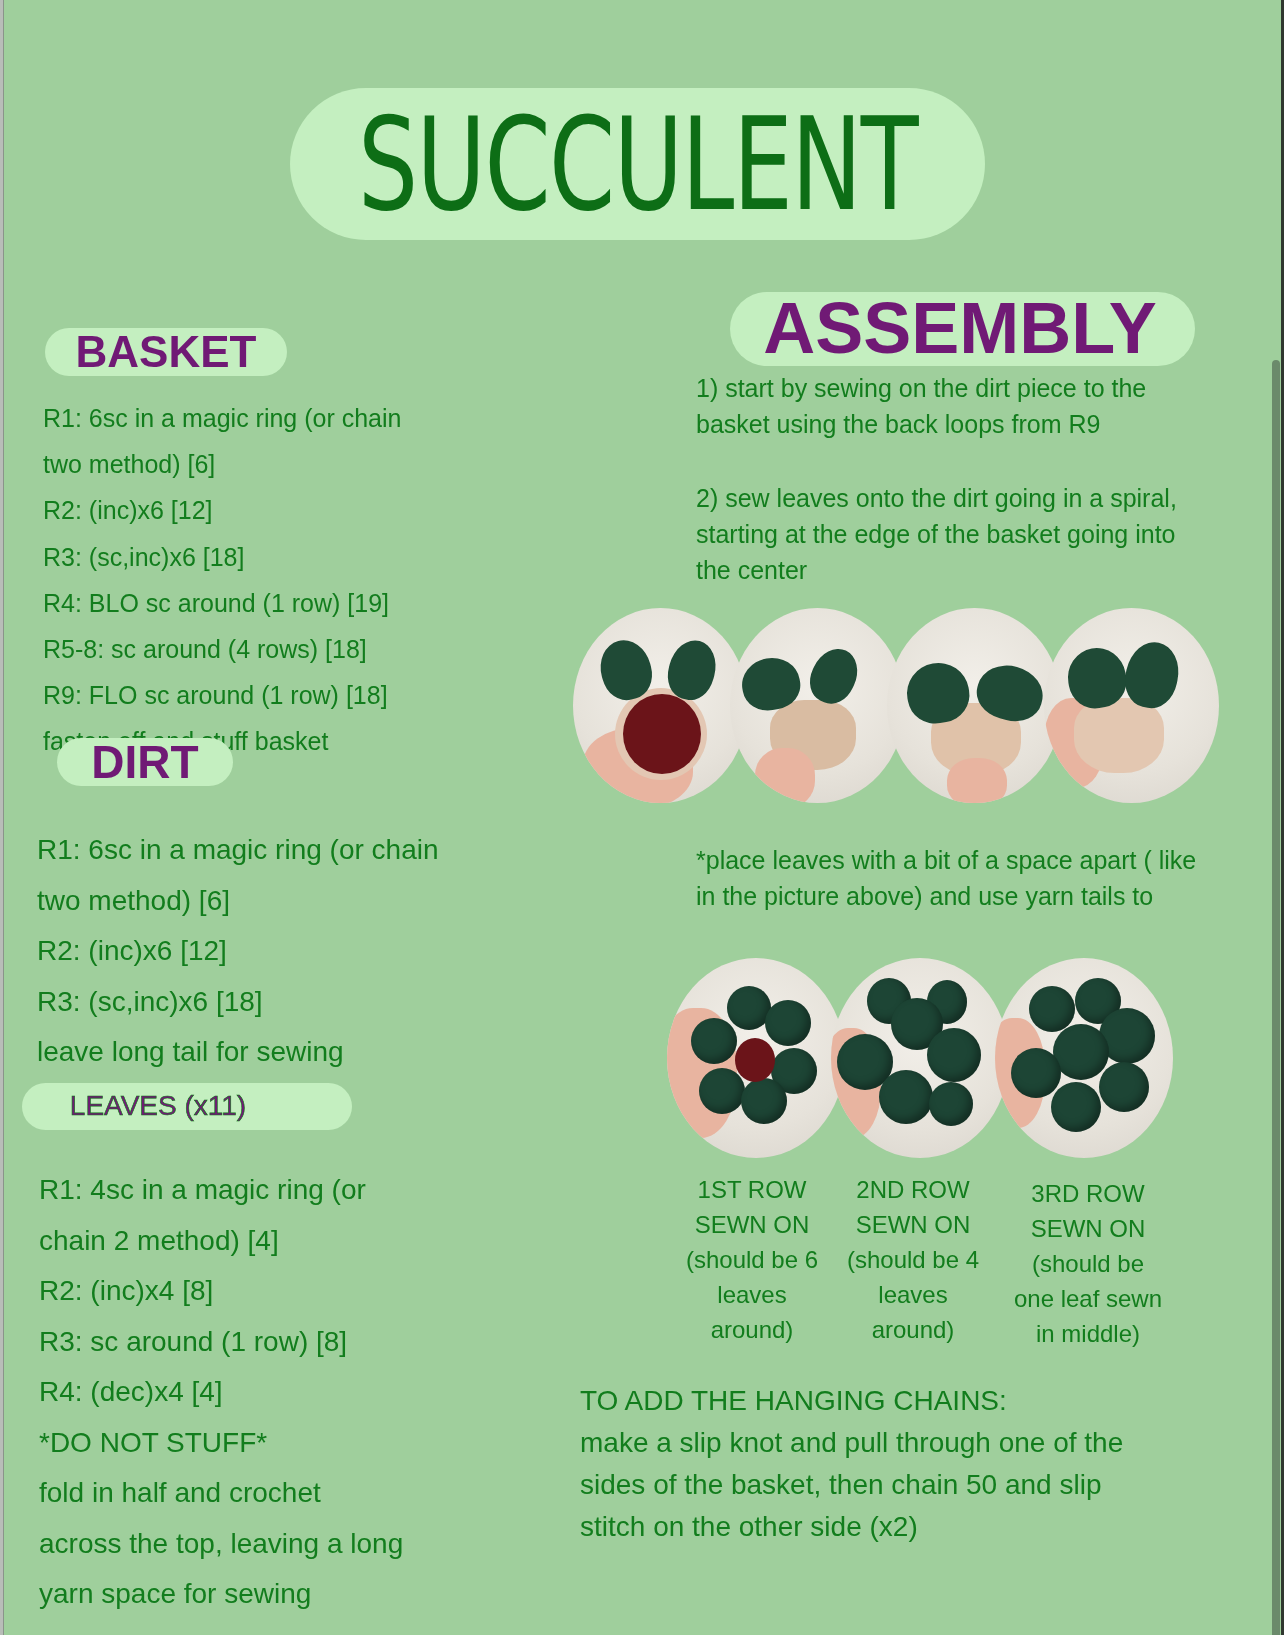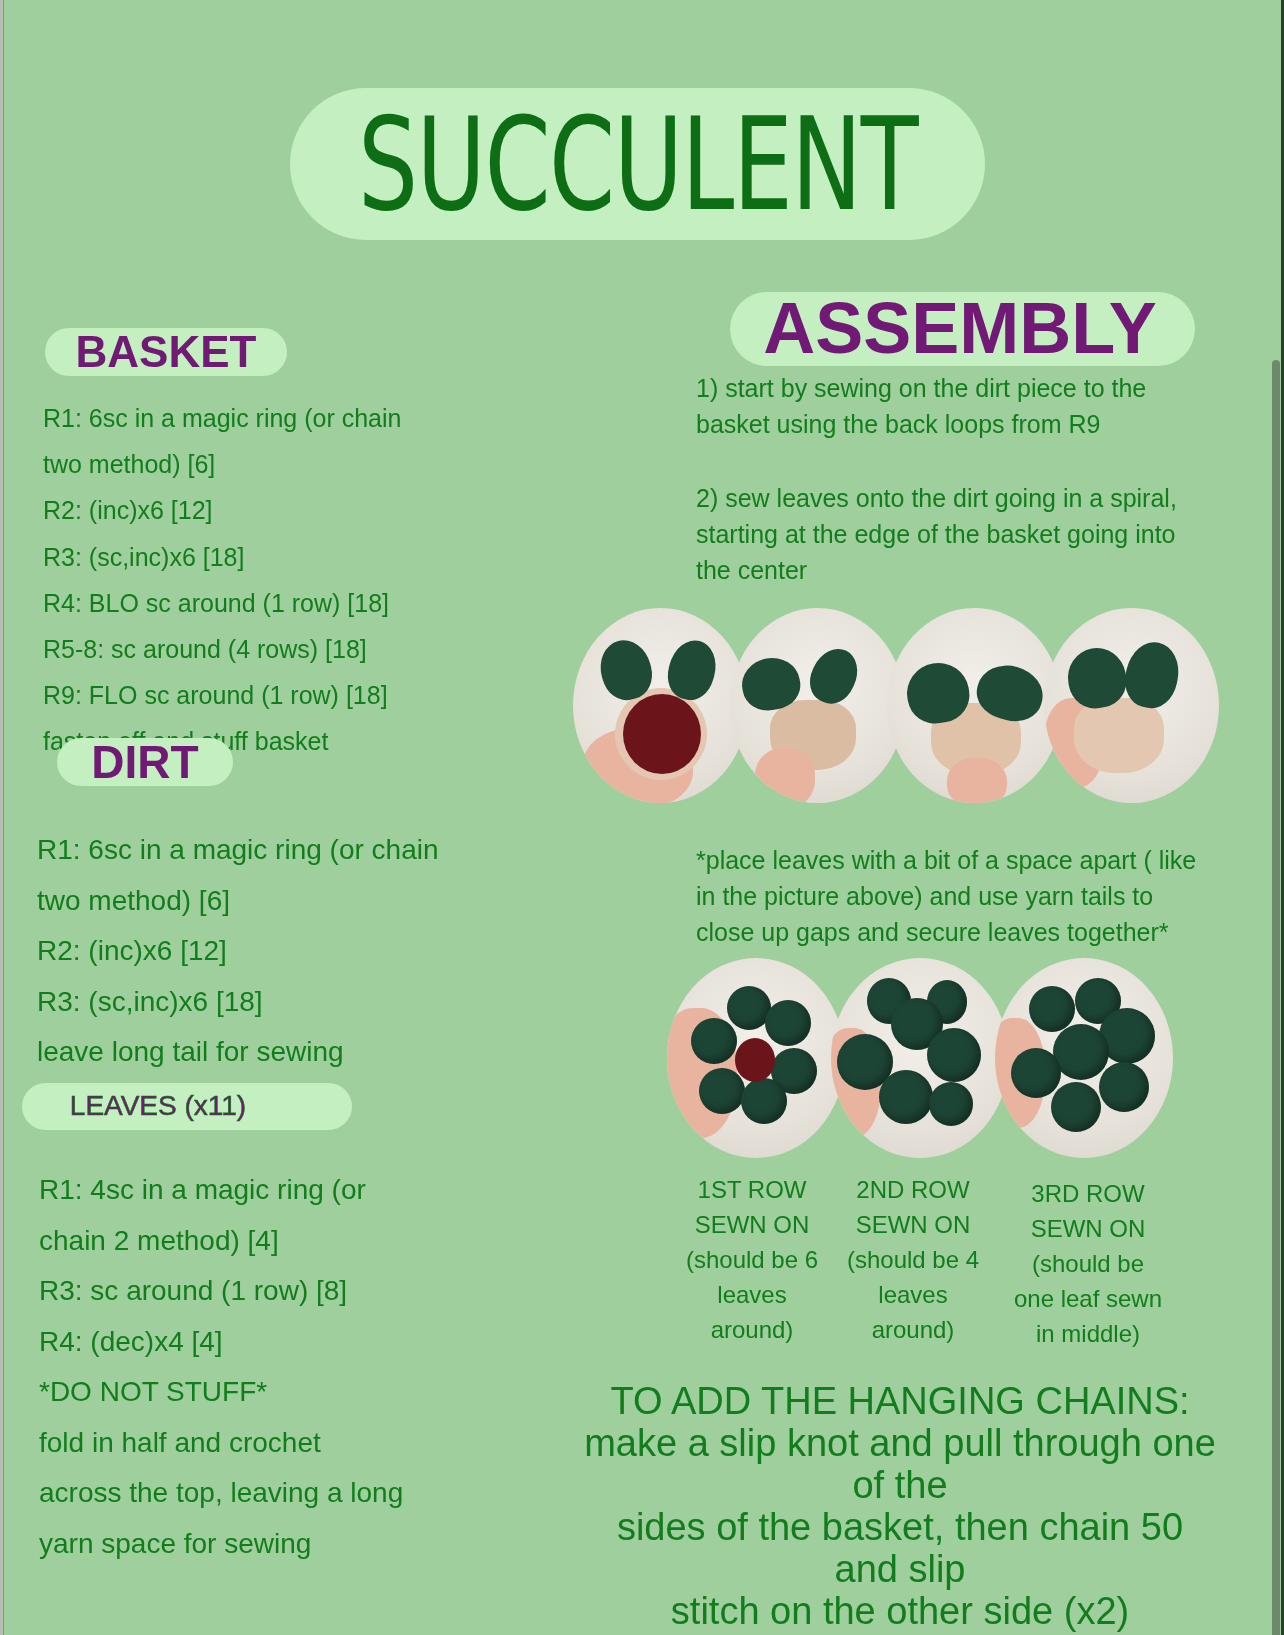--- a/index.html
+++ b/index.html
@@ -55,58 +55,59 @@
   .hand { position:absolute; background:#e8b4a0; border-radius:45%; }
   .dirt-circle { position:absolute; background:#6b1419; border-radius:50%; }
   .ball { position:absolute; background:#1d4535; border-radius:50%; box-shadow: inset -4px -4px 8px rgba(0,0,0,0.35); }
 
   .captions { position:absolute; top:1172px; left:676px; display:flex; }
   .caption { text-align:center; font-size:24px; line-height:35px; }
   .cap1 { width:152px; }
   .cap2 { width:170px; }
   .cap3 { width:180px; margin-top:4px; }
 
-  .hanging { position:absolute; left:580px; top:1380px; width:640px; text-align:center; font-size:38px; line-height:42px; }
+  .hanging { position:absolute; left:580px; top:1380px; width:640px; font-size:28px; line-height:42px; }
 </style>
 </head>
 <body>
 
 <div class="left-edge"></div>
 
 <div class="pill title-pill"></div>
 <div class="title-text">SUCCULENT</div>
 
 <div class="pill h-basket-pill"></div>
 <div class="heading h-basket">BASKET</div>
 <ul class="list basket-list">
   <li>R1: 6sc in a magic ring (or chain</li>
   <li>two method) [6]</li>
   <li>R2: (inc)x6 [12]</li>
   <li>R3: (sc,inc)x6 [18]</li>
-  <li>R4: BLO sc around (1 row) [18]</li>
+  <li>R4: BLO sc around (1 row) [19]</li>
   <li>R5-8: sc around (4 rows) [18]</li>
   <li>R9: FLO sc around (1 row) [18]</li>
   <li>fasten off and stuff basket</li>
 </ul>
 
 <div class="pill h-dirt-pill"></div>
 <div class="heading h-dirt">DIRT</div>
 <ul class="list dirt-list">
   <li>R1: 6sc in a magic ring (or chain</li>
   <li>two method) [6]</li>
   <li>R2: (inc)x6 [12]</li>
   <li>R3: (sc,inc)x6 [18]</li>
   <li>leave long tail for sewing</li>
 </ul>
 
 <div class="pill h-leaves-pill"></div>
 <div class="heading h-leaves">LEAVES (x11)</div>
 <ul class="list leaves-list">
   <li>R1: 4sc in a magic ring (or</li>
   <li>chain 2 method) [4]</li>
+  <li>R2: (inc)x4 [8]</li>
   <li>R3: sc around (1 row) [8]</li>
   <li>R4: (dec)x4 [4]</li>
   <li>*DO NOT STUFF*</li>
   <li>fold in half and crochet</li>
   <li>across the top, leaving a long</li>
   <li>yarn space for sewing</li>
 </ul>
 
 <div class="pill h-assembly-pill"></div>
 <div class="heading h-assembly">ASSEMBLY</div>
@@ -145,21 +146,20 @@
     <div class="hand" style="left:0px;top:90px;width:60px;height:90px;"></div>
     <div class="pot" style="left:30px;top:90px;width:90px;height:75px;background:#e3c7b1;"></div>
     <div class="leaf" style="left:24px;top:40px;width:58px;height:60px;transform:rotate(-10deg);"></div>
     <div class="leaf" style="left:82px;top:34px;width:52px;height:66px;transform:rotate(12deg);"></div>
   </div>
 </div>
 
 <div class="para note">
   <div> *place leaves with a bit of a space apart ( like</div>
   <div>in the picture above) and use yarn tails to</div>
-  <div>close up gaps and secure leaves together*</div>
 </div>
 
 <div class="photo-row row2">
   <div class="photo">
     <div class="hand" style="left:-10px;top:50px;width:80px;height:130px;"></div>
     <div class="ball" style="left:60px;top:28px;width:44px;height:44px;"></div>
     <div class="ball" style="left:98px;top:42px;width:46px;height:46px;"></div>
     <div class="ball" style="left:24px;top:60px;width:46px;height:46px;"></div>
     <div class="ball" style="left:104px;top:90px;width:46px;height:46px;"></div>
     <div class="ball" style="left:32px;top:110px;width:46px;height:46px;"></div>

